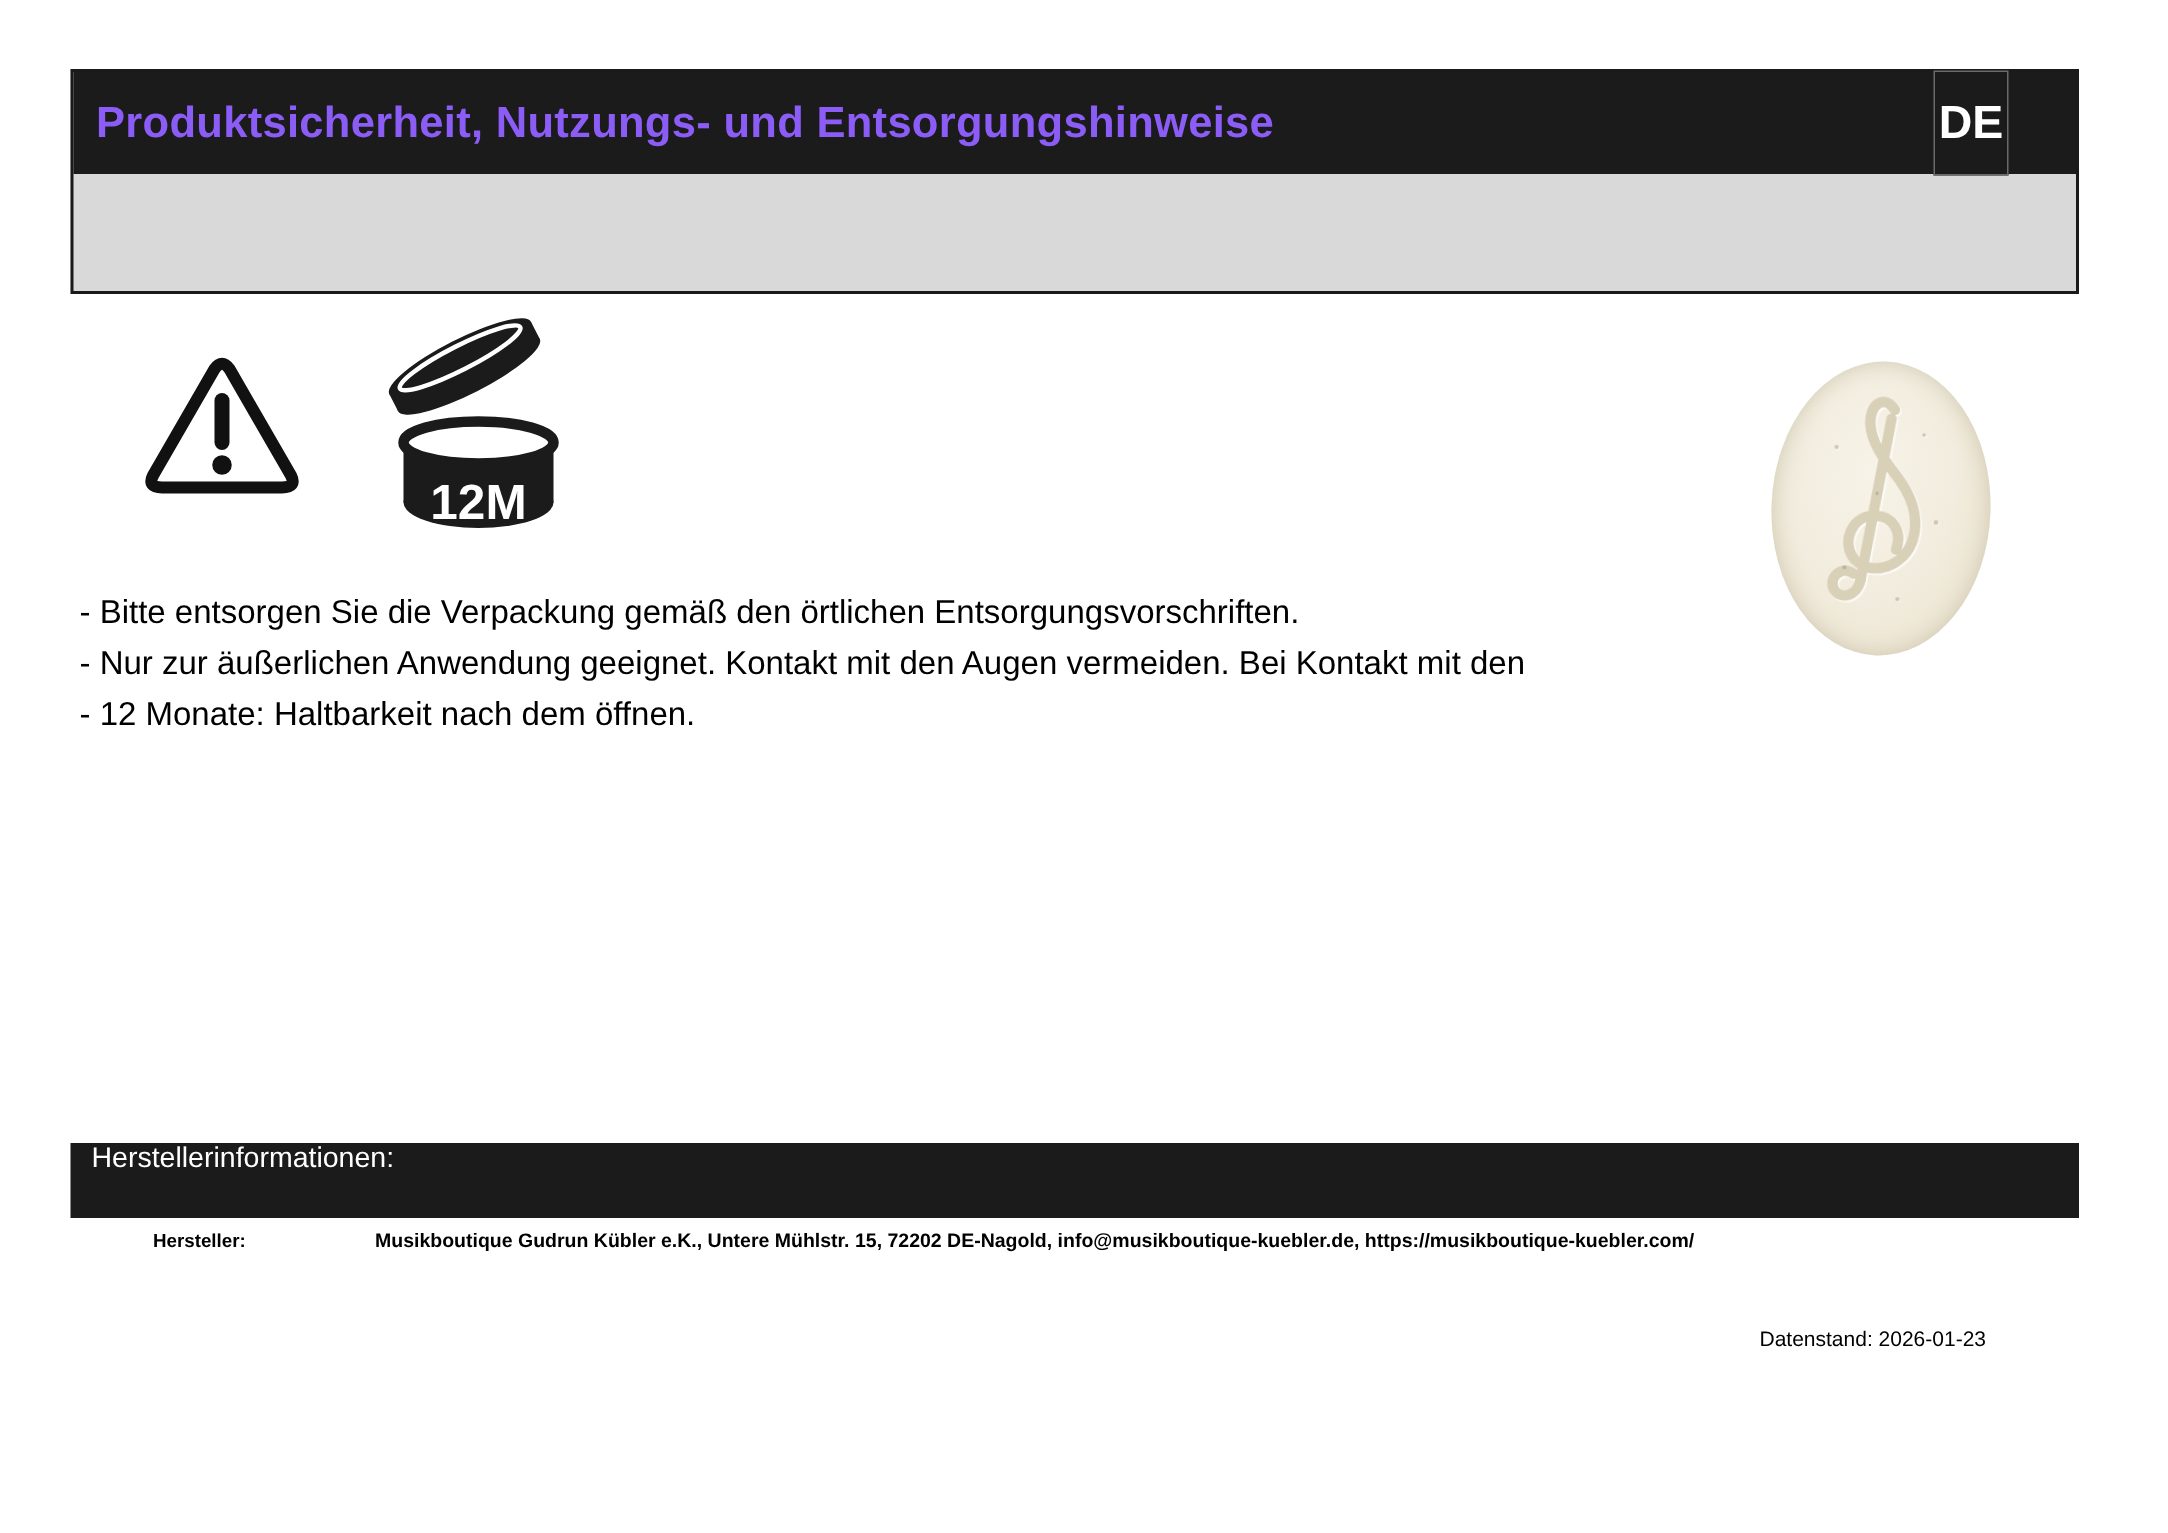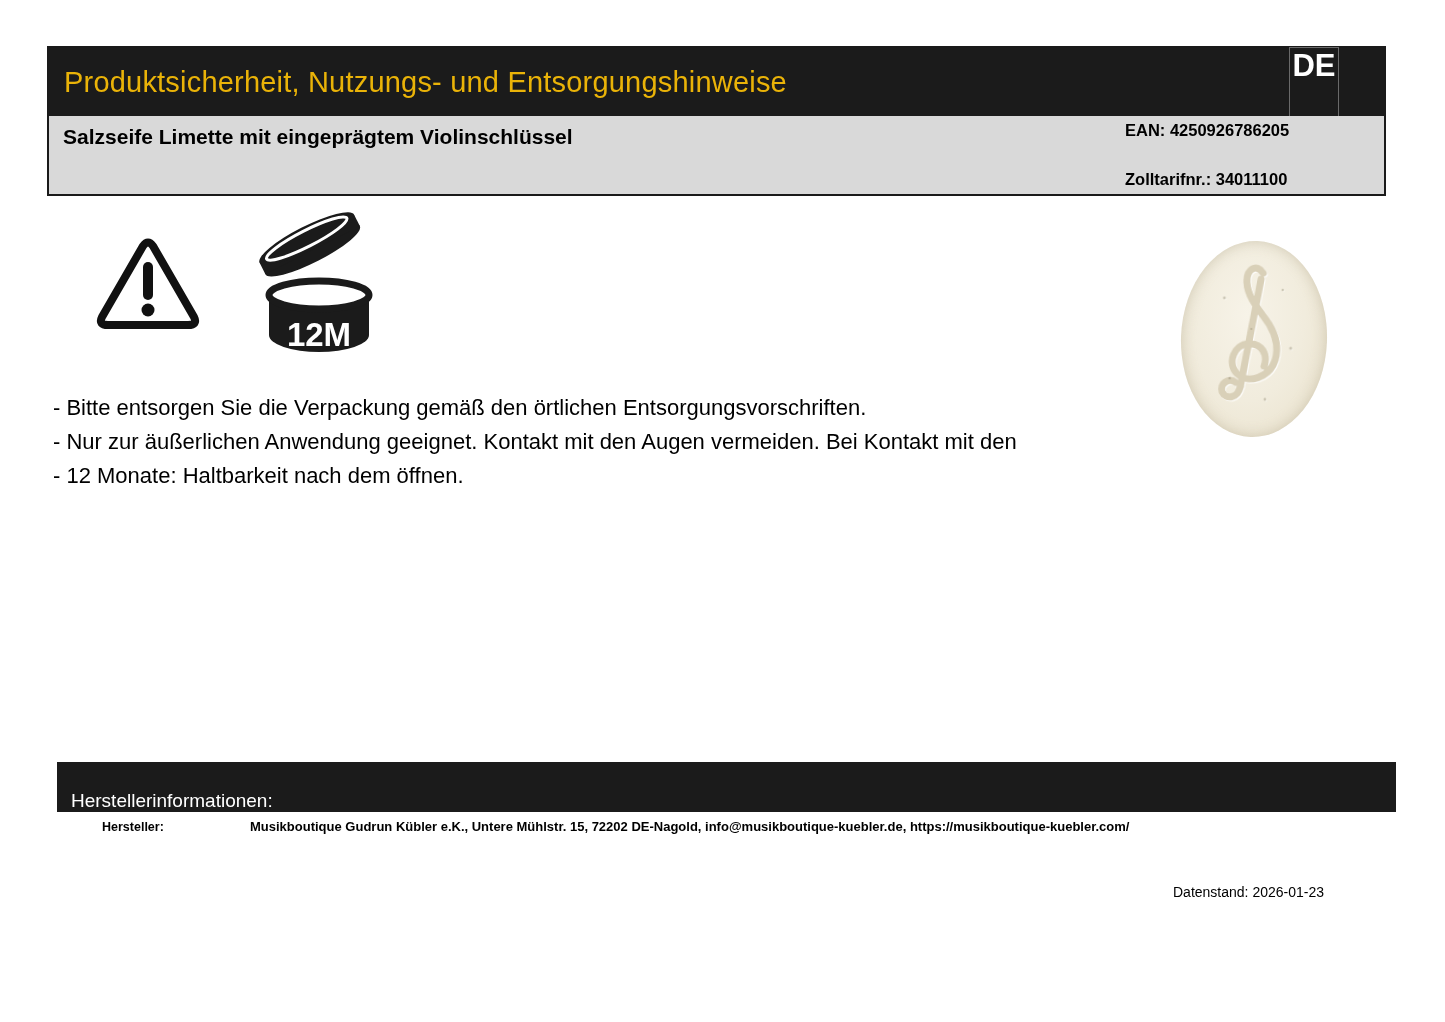--- a/index.html
+++ b/index.html
@@ -20,29 +20,29 @@
     border: 2px solid #1a1a1a;
     background: #d9d9d9;
   }
   .title-bar {
     position: absolute; left: 0; top: 0; right: 0; height: 68px;
     background: #1b1b1b;
     display: flex; align-items: center;
     padding-left: 15px;
   }
   .title-bar .title {
-    color: #eab308; font-size: 29px; font-weight: normal;
+    color: #8b5cf6; font-size: 29px; font-weight: bold;
     letter-spacing: 0.2px; white-space: nowrap;
   }
   .de-box {
     position: absolute; left: 1240px; top: -1px;
     width: 50px; height: 70px;
     border: 1px solid #6a6a6a;
     background: #1b1b1b;
-    display: flex; justify-content: center;
+    display: flex; align-items: center; justify-content: center;
   }
   .de-box span { color: #fff; font-size: 31px; font-weight: bold; }
   .subheader {
     position: absolute; left: 0; top: 68px; right: 0; bottom: 0;
     background: #d9d9d9;
   }
   .product-name {
     position: absolute; left: 14px; top: 9px;
     font-size: 21px; font-weight: bold; white-space: nowrap;
   }
@@ -79,24 +79,24 @@
 
   
   .safety-text {
     position: absolute; left: 53px; top: 391px;
     font-size: 22px; line-height: 34px;
     white-space: nowrap;
   }
 
   
   .manufacturer-bar {
-    position: absolute; left: 57px; top: 762px;
+    position: absolute; left: 47px; top: 762px;
     width: 1339px; height: 50px;
     background: #1b1b1b;
-    display: flex; align-items: flex-end;
+    display: flex; align-items: flex-start;
     padding-left: 14px;
   }
   .manufacturer-bar span { color: #fff; font-size: 19px; }
   .manufacturer-label {
     position: absolute; left: 78px; top: 820px;
     font-size: 12.5px; font-weight: bold; white-space: nowrap; padding-left: 24px;
   }
   .manufacturer-value {
     position: absolute; left: 250px; top: 819px;
     font-size: 13px; white-space: nowrap; font-weight: bold;
@@ -112,25 +112,20 @@
 <body>
 
 <div class="page">
 
   <div class="header-box">
     <div class="title-bar">
       <span class="title">Produktsicherheit, Nutzungs- und Entsorgungshinweise</span>
       <div class="de-box">
         <span>DE</span>
       </div>
-    </div>
-    <div class="subheader">
-      <div class="product-name">Salzseife Limette mit eingeprägtem Violinschlüssel</div>
-      <div class="ean">EAN: 4250926786205</div>
-      <div class="customs">Zolltarifnr.: 34011100</div>
     </div>
   </div>
 
   <svg class="warning-svg" width="108" height="100" viewBox="0 0 108 100">
     <path d="M49 13 Q54 6 59 13 L100 84 Q104 92 94 92 L14 92 Q4 92 8 84 Z" fill="none" stroke="#111" stroke-width="8" stroke-linejoin="round" stroke-linecap="round"></path>
     <line x1="54" y1="34" x2="54" y2="62" stroke="#111" stroke-width="10" stroke-linecap="round"></line>
     <circle cx="54" cy="77" r="6.5" fill="#111"></circle>
   </svg>
 
   <svg class="pao-svg" width="132" height="150" viewBox="0 0 132 150">

